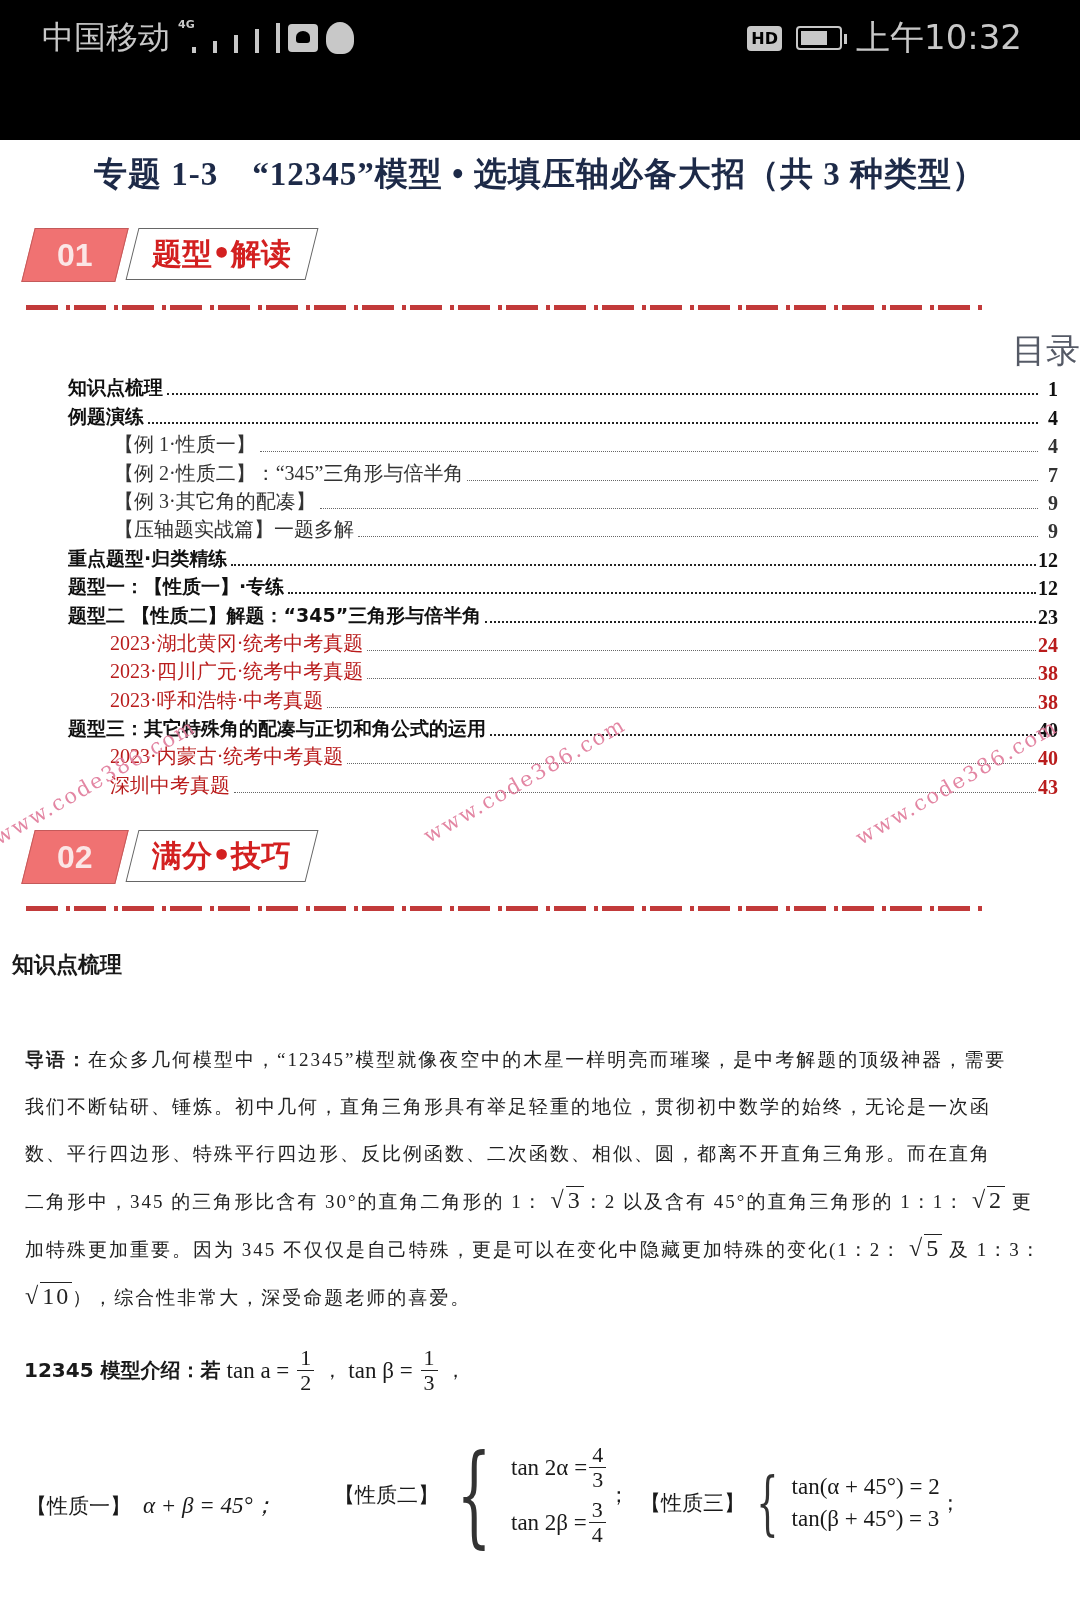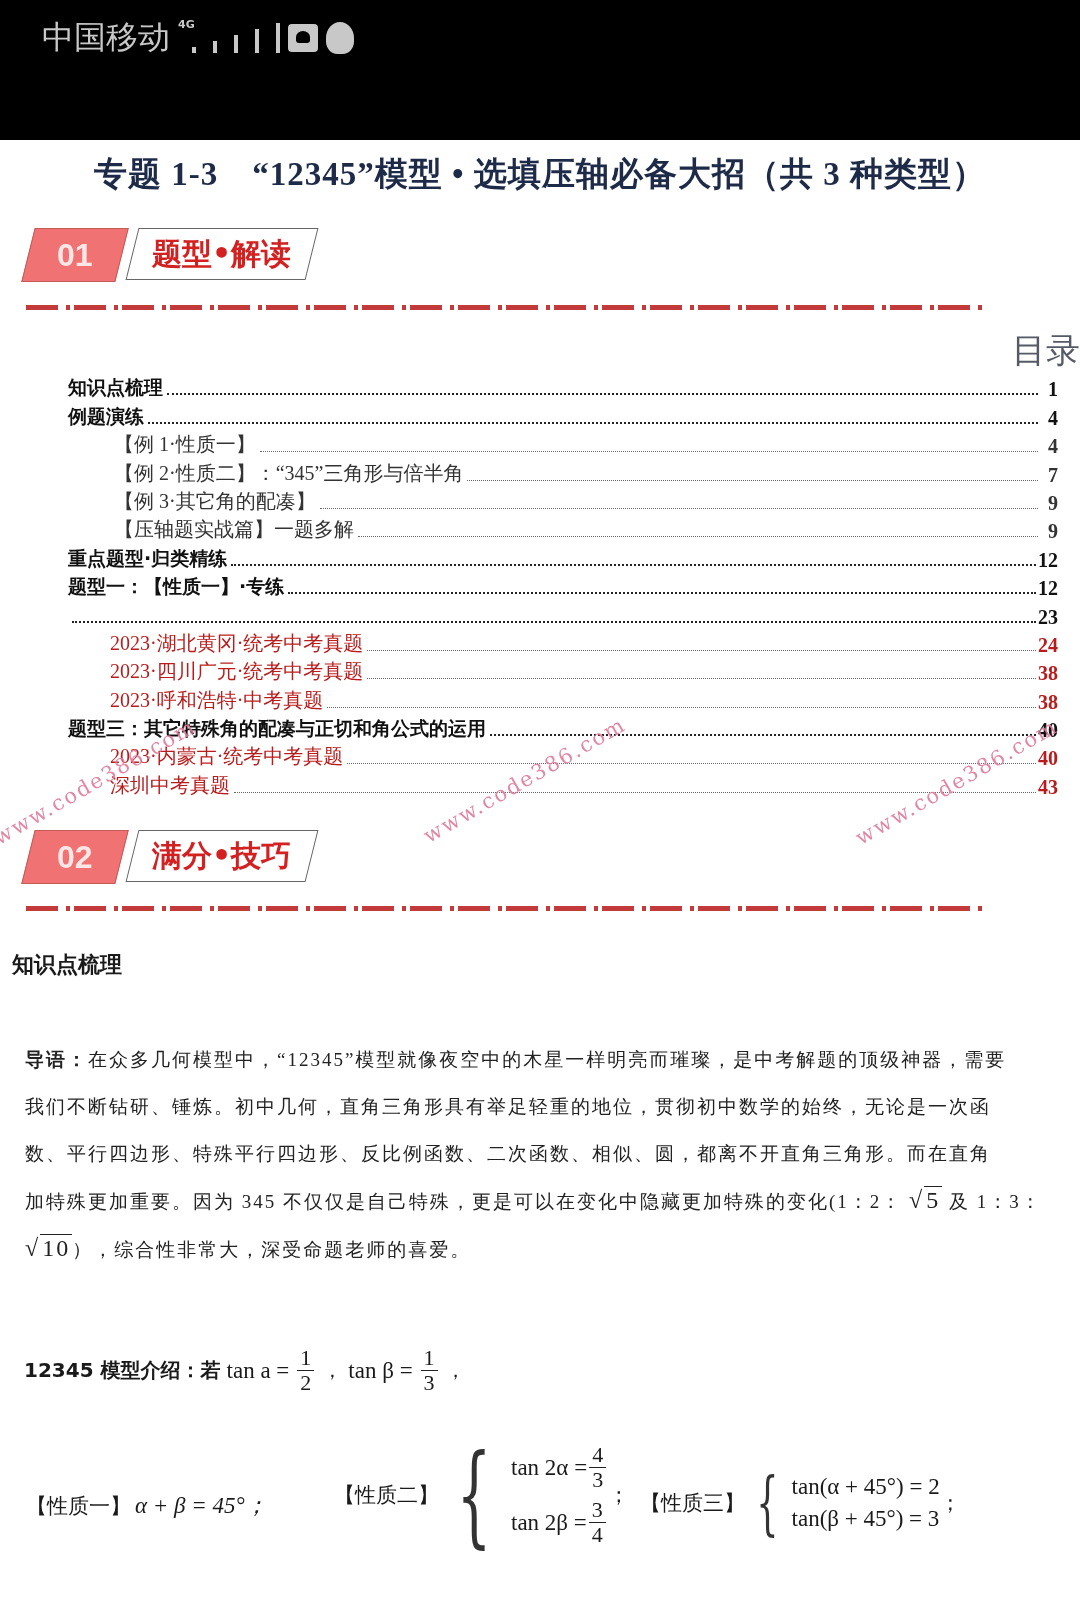--- a/index.html
+++ b/index.html
@@ -76,20 +76,25 @@
       <span class="net">4G</span>
       <span class="b" style="height:6px;margin-left:14px"></span>
         <span class="b" style="height:12px"></span>
       <span class="b" style="height:18px"></span>
         <span class="b" style="height:24px"></span>
         <span class="b" style="height:30px"></span>
     </div>
     <div class="hw"></div>
     <div class="qq"></div>
   </div>
+  <div class="sb-right">
+    <span class="hd">HD</span>
+    <div class="bat"></div>
+    <span>上午10:32</span>
+  </div>
 </div>
 
 <div class="doc-title">专题 1-3　“12345”模型 • 选填压轴必备大招（共 3 种类型）</div>
 
 <div class="sec-head" style="top:228px">
   <div class="sec-num">
       <span>01</span>
     </div>
   <div class="sec-label">
       <span>题型•解读</span>
@@ -133,20 +138,21 @@
       <span>重点题型·归类精练</span>
       <span class="dots"></span>
       <span class="pg">12</span>
     </div>
     <div class="toc-row l1">
       <span>题型一：【性质一】·专练</span>
       <span class="dots"></span>
       <span class="pg">12</span>
     </div>
     <div class="toc-row l1">
+      <span>题型二 【性质二】解题：“345”三角形与倍半角</span>
       <span class="dots"></span>
       <span class="pg">23</span>
     </div>
     <div class="toc-row l2b">
       <span>2023·湖北黄冈·统考中考真题</span>
       <span class="dots"></span>
       <span class="pg">24</span>
     </div>
     <div class="toc-row l2b">
       <span>2023·四川广元·统考中考真题</span>
@@ -188,41 +194,42 @@
     </div>
 </div>
 <div class="dashline" style="top:906px"></div>
 
 <div class="sub-heading">知识点梳理</div>
 
 <div class="para">
   <span class="ln"><b>导语：</b><span>在众多几何模型中，“12345”模型就像夜空中的木星一样明亮而璀璨，是中考解题的顶级神器，需要</span></span>
   <span class="ln">我们不断钻研、锤炼。初中几何，直角三角形具有举足轻重的地位，贯彻初中数学的始终，无论是一次函</span>
   <span class="ln">数、平行四边形、特殊平行四边形、反比例函数、二次函数、相似、圆，都离不开直角三角形。而在直角</span>
+  <span class="ln"><span>二角形中，345 的三角形比含有 30°的直角二角形的 1：</span> <span class="sqrt">√<span class="rad">3</span></span><span>：2 以及含有 45°的直角三角形的 1：1：</span> <span class="sqrt">√<span class="rad">2</span></span> <span>更</span></span>
   <span class="ln"><span>加特殊更加重要。因为 345 不仅仅是自己特殊，更是可以在变化中隐藏更加特殊的变化(1：2：</span> <span class="sqrt">√<span class="rad">5</span></span> <span>及 1：3：</span></span>
   <span class="ln"><span class="sqrt">√<span class="rad">10</span></span><span>），综合性非常大，深受命题老师的喜爱。</span></span>
 </div>
 
 <div class="model-intro">
   <b style="font-family:'DejaVu Sans',sans-serif">12345 模型介绍：若</b>
   <span class="math">tan a =</span>
   <span class="frac">
       <span class="num">1</span>
       <span>2</span>
     </span>，
   <span class="math">tan β =</span>
   <span class="frac">
       <span class="num">1</span>
       <span>3</span>
     </span>，
 </div>
 
 <div class="prop" style="left:26px;top:1490px">
   <span>【性质一】</span>
-  <span class="math" style="margin-left:4px;font-style:italic">α + β = 45°；</span>
+  <span class="math" style="margin-left:12px;font-style:italic">α + β = 45°；</span>
 </div>
 
 <div class="prop" style="left:334px;top:1440px">
   <span>【性质二】</span>
   <span class="brace">{</span>
   <div class="sys">
     <div class="eq">
         <span>tan 2α =</span>
         <span class="frac">
           <span class="num">4</span>

